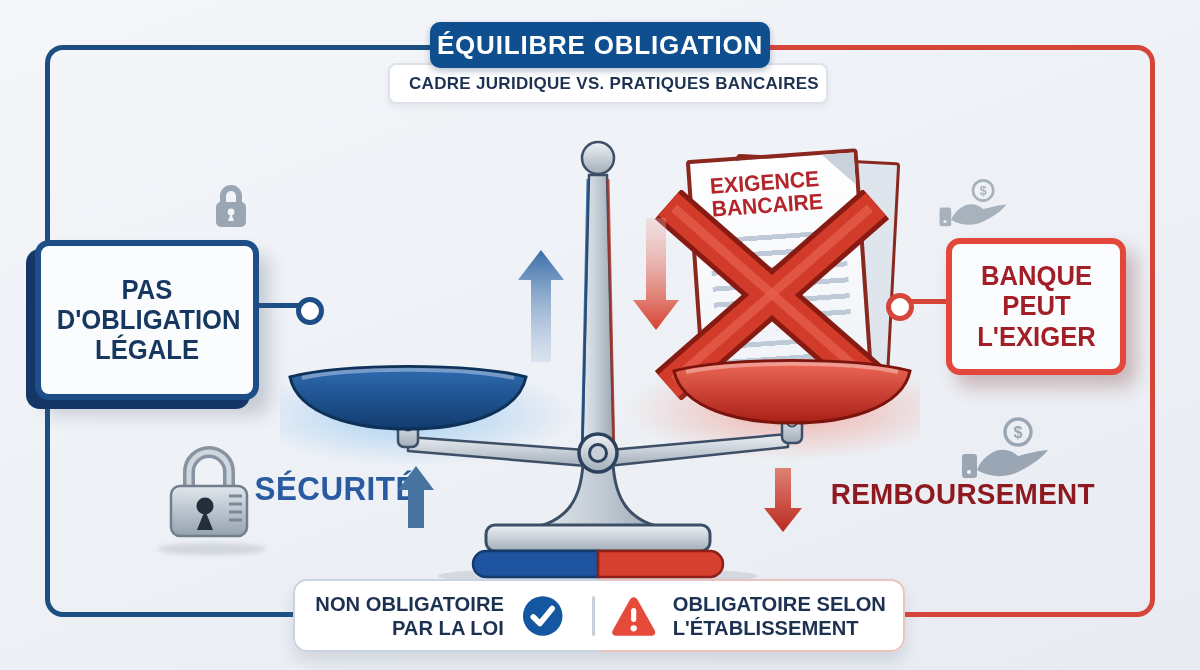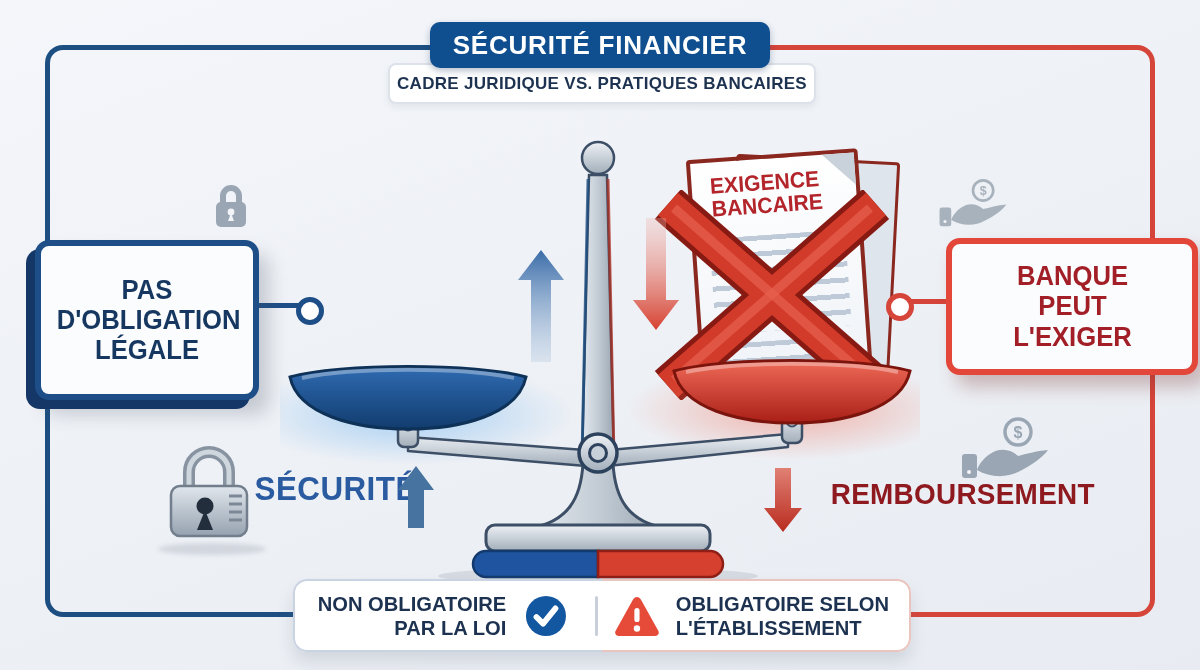--- a/index.html
+++ b/index.html
@@ -7,31 +7,31 @@
          background:linear-gradient(160deg,#f4f6fa 0%,#edf0f5 55%,#e8ecf2 100%);}
   .abs{position:absolute;}
   
   .frame-left{left:45px;top:45px;width:555px;height:572px;box-sizing:border-box;
     border:5px solid #1c4e82;border-right:none;border-radius:18px 0 0 18px;z-index:1;}
   .frame-right{left:600px;top:45px;width:555px;height:572px;box-sizing:border-box;
     border:5px solid #d6453a;border-left:none;border-radius:0 18px 18px 0;z-index:1;}
   
   .subtitle-box{left:388px;top:63px;width:424px;height:37px;background:#fff;
     border:2px solid #dde2ea;border-radius:8px;z-index:6;display:flex;align-items:center;justify-content:center;
-    box-shadow:0 3px 6px rgba(120,130,150,.12);}
+    box-shadow:0 3px 6px rgba(120,130,150,.12);padding-left:12px;}
   .subtitle-box span{font-size:17px;font-weight:700;color:#1d3250;letter-spacing:.3px;white-space:nowrap;}
   .title-banner{left:430px;top:22px;width:340px;height:46px;background:#0f4f8f;border-radius:10px;z-index:7;
     display:flex;align-items:center;justify-content:center;box-shadow:0 3px 7px rgba(20,50,90,.3);}
   .title-banner span{font-size:26px;font-weight:800;color:#fff;letter-spacing:.8px;white-space:nowrap;}
   
   .callout{box-sizing:border-box;background:#fbfcfe;border-radius:14px;display:flex;align-items:center;justify-content:center;z-index:5;}
   .callout-left{left:35px;top:240px;width:224px;height:160px;border:6px solid #1d4e87;
     box-shadow:-9px 9px 0 #143768, 10px 14px 18px rgba(70,80,100,.25);}
   .callout-left .txt{width:190px;text-align:center;font-size:27px;font-weight:800;color:#16375f;line-height:1.12;transform:scaleX(.95);}
-  .callout-right{left:946px;top:238px;width:252px;height:137px;border:6px solid #e2473a;
+  .callout-right{left:946px;top:238px;width:180px;height:137px;border:6px solid #e2473a;
     box-shadow:10px 12px 18px rgba(120,50,45,.3);justify-content:center;}
   .callout-right .txt{width:135px;text-align:center;font-size:27px;font-weight:800;color:#a31f28;line-height:1.12;transform:scaleX(.95);}
   .conn-line{height:5px;z-index:4;}
   .conn-line.blue{left:258px;top:303px;width:42px;background:#1d4e87;}
   .conn-line.red{left:904px;top:299px;width:44px;background:#d6453a;}
   .conn-dot{width:18px;height:18px;border-radius:50%;background:#fff;box-sizing:content-box;z-index:4;}
   .conn-dot.blue{left:296px;top:297px;border:5px solid #1d4e87;}
   .conn-dot.red{left:886px;top:293px;border:5px solid #d6453a;}
   
   .shield{left:308px;top:146px;width:205px;height:262px;z-index:2;}
@@ -61,21 +61,21 @@
   
   .padlock{left:165px;top:438px;width:88px;height:100px;z-index:3;}
   .lock-shadow{left:158px;top:543px;width:108px;height:12px;border-radius:50%;background:rgba(90,100,120,.18);filter:blur(2px);}
   .kw-security{left:250px;top:470px;width:180px;font-size:33px;font-weight:800;color:#2a5aa0;letter-spacing:.5px;transform:scaleX(.95);z-index:3;}
   .kw-remb{left:822px;top:477px;width:250px;font-size:30px;font-weight:800;color:#8e1a20;letter-spacing:.3px;transform:scaleX(.93);z-index:3;}
   .icon-lock-small{left:212px;top:182px;width:38px;height:48px;z-index:2;}
   .icon-hand-small{left:938px;top:178px;width:70px;height:56px;z-index:2;}
   .icon-hand-large{left:958px;top:416px;width:94px;height:72px;z-index:3;}
   
   .banner{left:293px;top:579px;width:612px;height:73px;background:#fff;border-radius:14px;z-index:8;
-    box-shadow:0 10px 16px rgba(110,120,140,.2);padding-left:6px;}
+    box-shadow:0 10px 16px rgba(110,120,140,.2);}
   .banner .bl{position:absolute;left:0;top:0;bottom:0;width:50%;box-sizing:border-box;
     border:2.5px solid #c9d3e2;border-right:none;border-radius:14px 0 0 14px;}
   .banner .br{position:absolute;right:0;top:0;bottom:0;width:50%;box-sizing:border-box;
     border:2.5px solid #eac4be;border-left:none;border-radius:0 14px 14px 0;}
   .banner .inner{position:absolute;inset:0;display:flex;align-items:center;justify-content:center;}
   .badge-text{font-size:21px;font-weight:800;color:#1d3250;line-height:1.14;transform:scaleX(.96);}
   .badge-text.left{width:218px;text-align:right;}
   .badge-text.right{width:240px;text-align:left;}
   .v-div{width:3px;height:40px;background:#c8cfd9;margin:0 16px;border-radius:2px;}
   .chk{margin:0 12px 0 14px;}
@@ -86,21 +86,21 @@
 
 <div id="stage">
 
   <div class="abs frame-left"></div>
   <div class="abs frame-right"></div>
 
   <div class="abs subtitle-box">
     <span>CADRE JURIDIQUE VS. PRATIQUES BANCAIRES</span>
   </div>
   <div class="abs title-banner">
-    <span>SÉCURITÉ FINANCIER</span>
+    <span>ÉQUILIBRE OBLIGATION</span>
   </div>
 
   <svg class="abs icon-lock-small" viewBox="0 0 38 48">
     <path d="M11,22 V14 A8,8 0 0 1 27,14 V22" fill="none" stroke="#9aa6b4" stroke-width="6"></path>
     <rect x="4" y="20" width="30" height="25" rx="5" fill="#9aa6b4"></rect>
     <circle cx="19" cy="30" r="3.4" fill="#f2f4f7"></circle>
     <path d="M19,31 L16,39 H22 Z" fill="#f2f4f7"></path>
   </svg>
   <svg class="abs icon-hand-small" viewBox="0 0 90 72">
     <circle cx="58" cy="16" r="13" fill="none" stroke="#a8b2bd" stroke-width="3.4"></circle>

